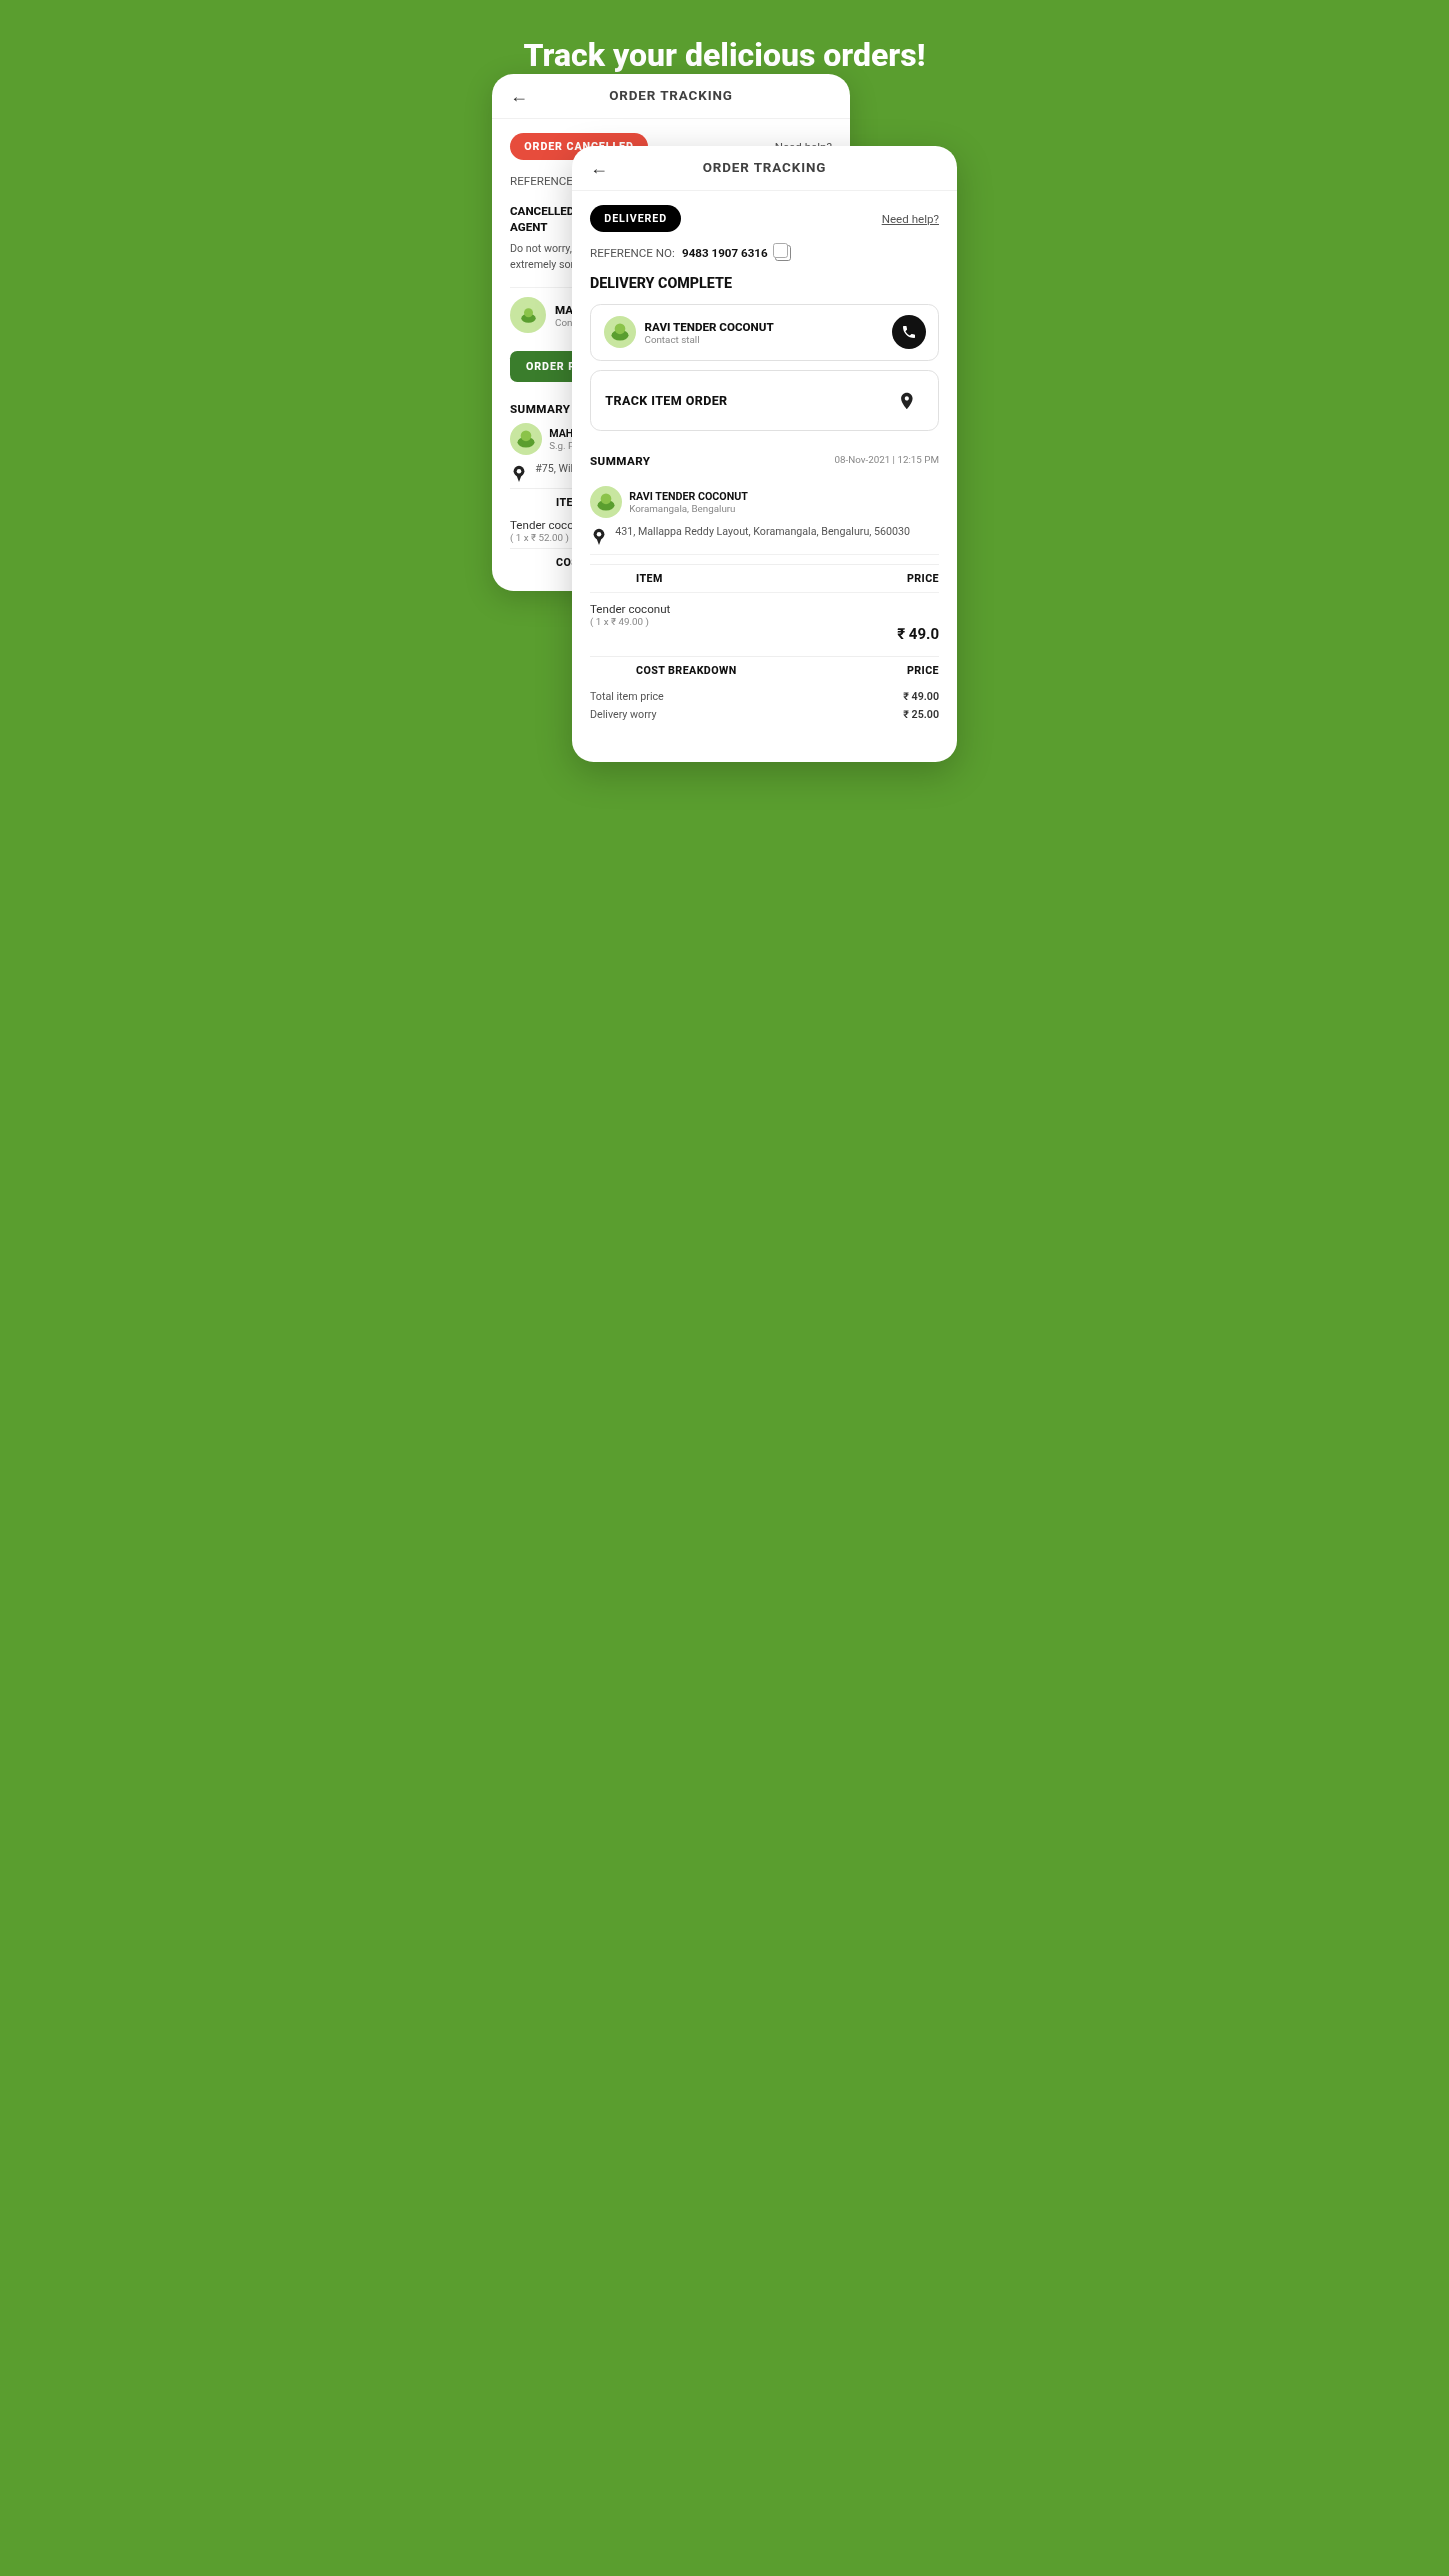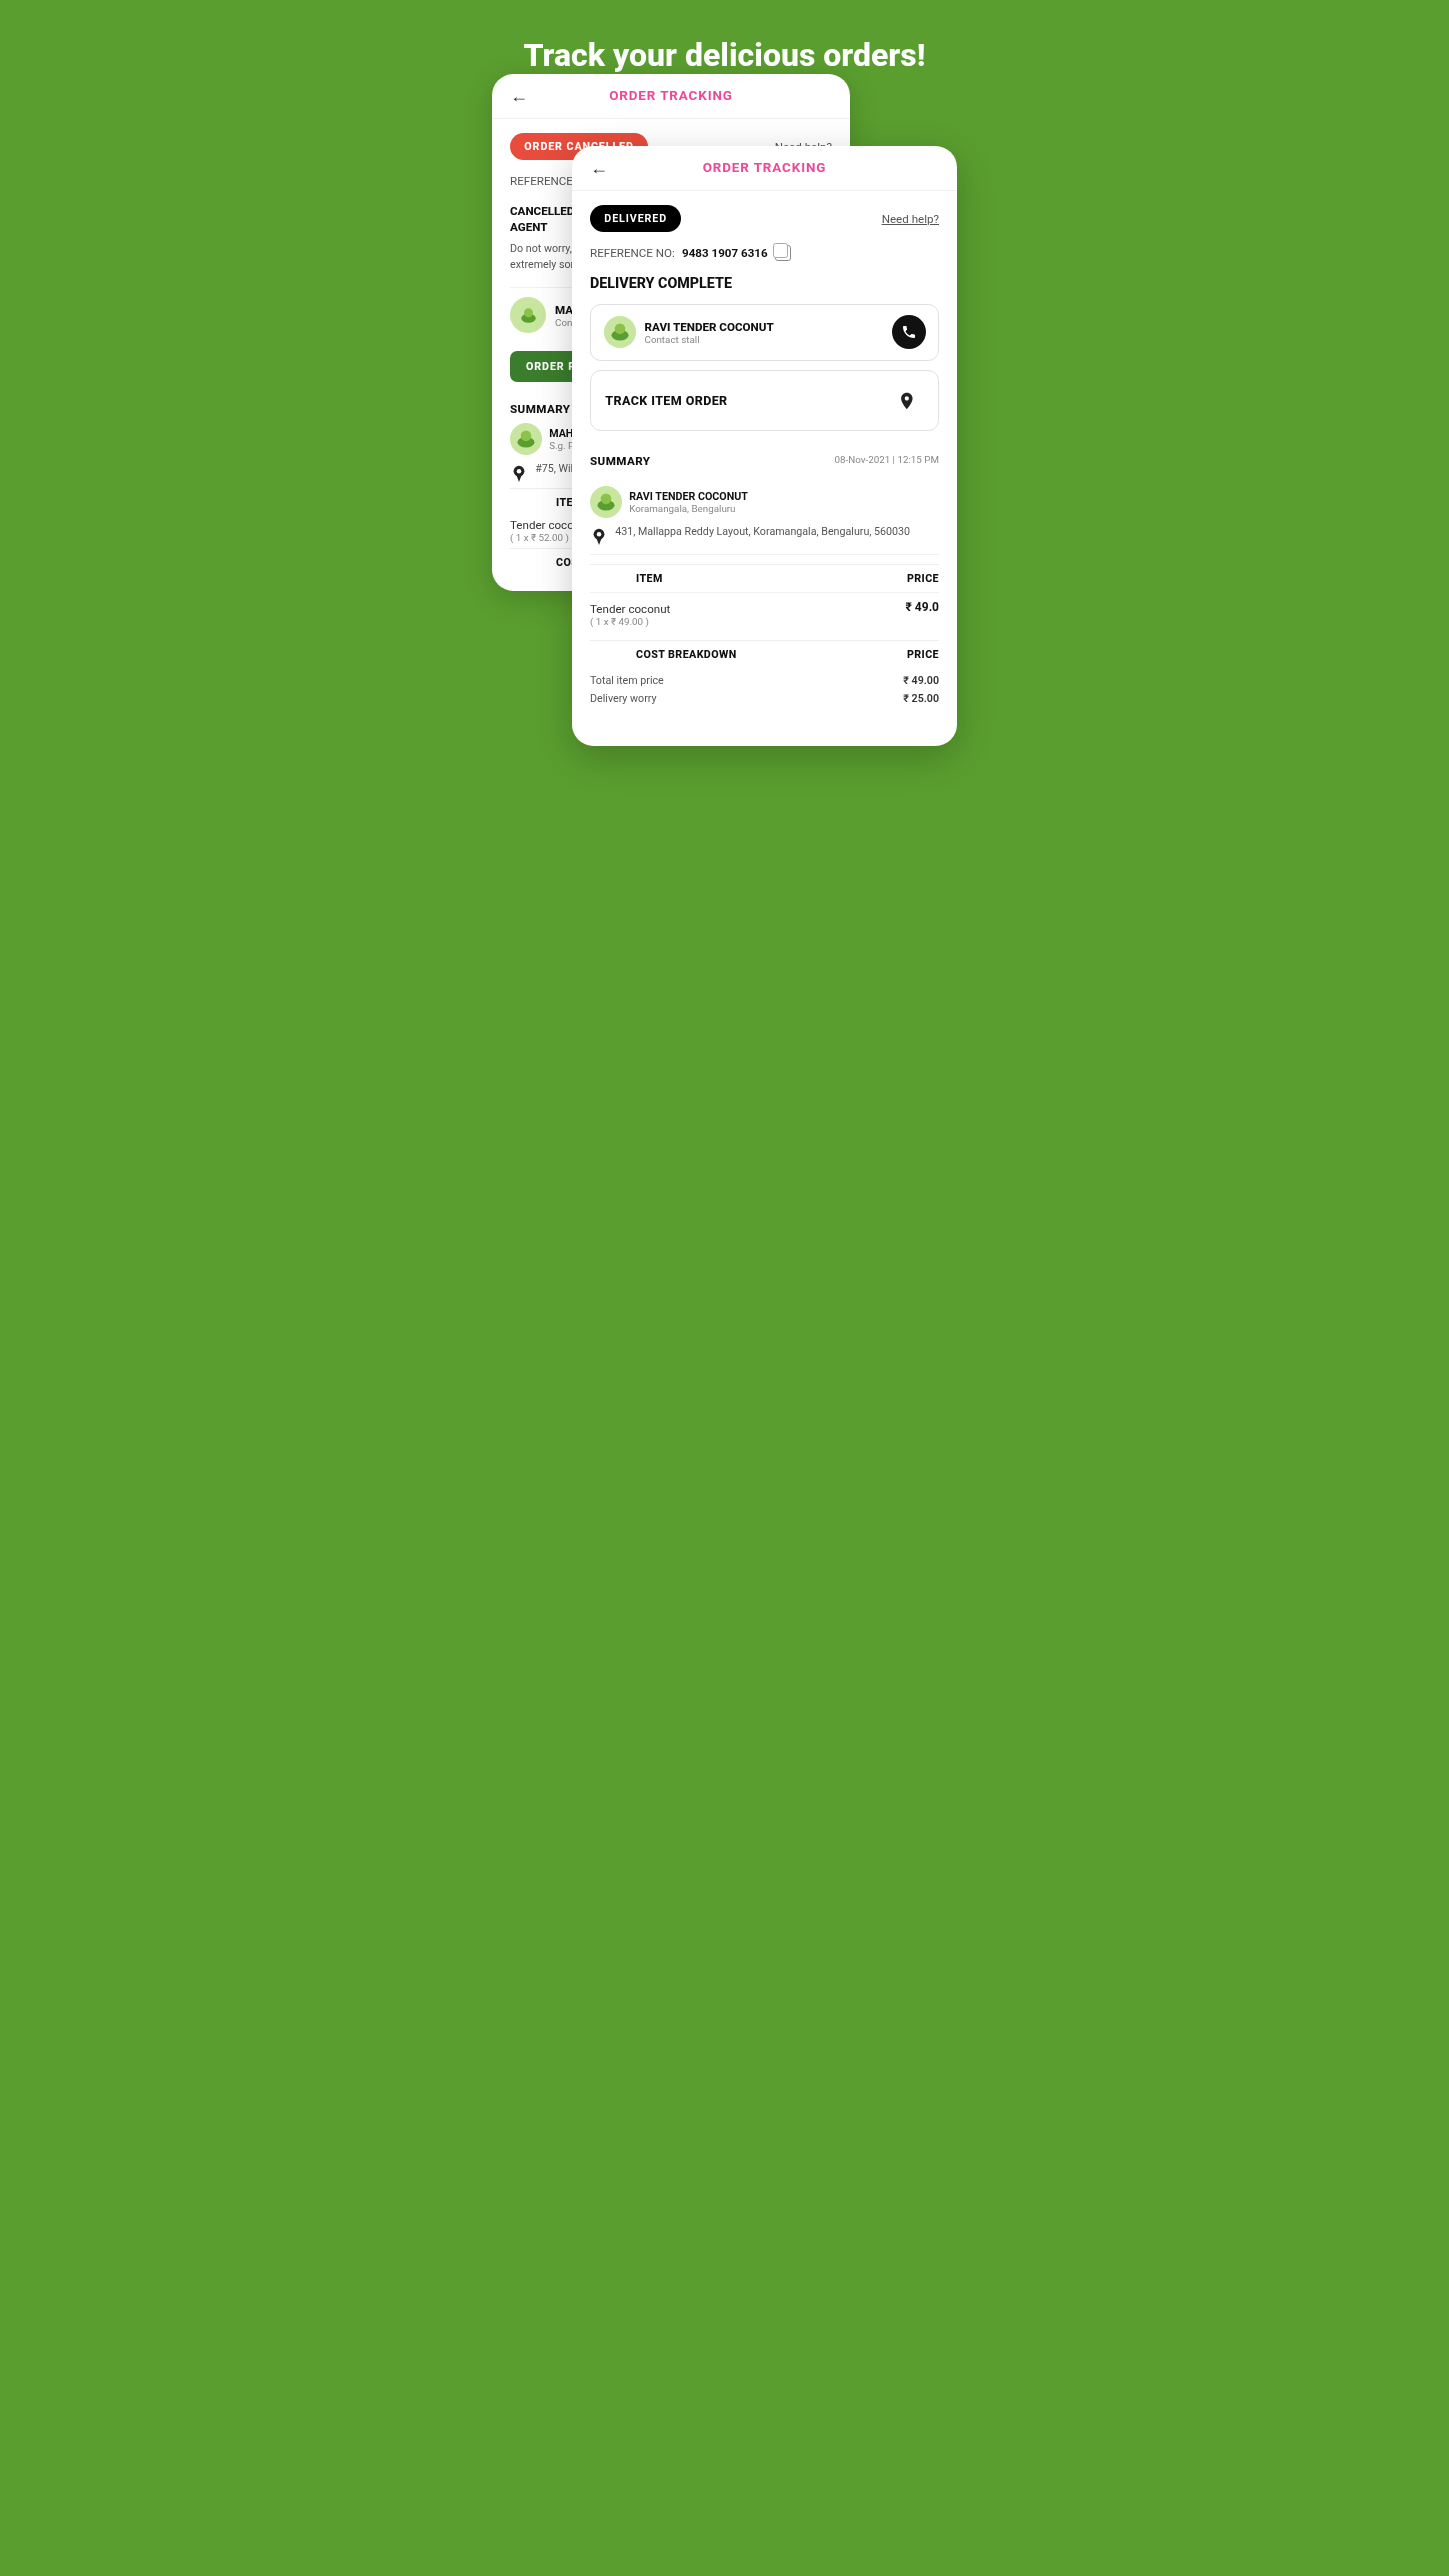--- a/index.html
+++ b/index.html
@@ -61,21 +61,21 @@
       position: absolute;
       left: 18px;
       font-size: 18px;
       color: #333;
       cursor: pointer;
     }
     .header-title {
       font-size: 13.4px;
       font-weight: 700;
       letter-spacing: 0.9px;
-      color: #ec4899;
+      color: #404040;
     }
 
     .card-body {
       padding: 14.3px 18px;
     }
 
     .status-row {
       display: flex;
       align-items: center;
       justify-content: space-between;
@@ -251,23 +251,24 @@
     .item-name {
       font-size: 11.6px;
       color: #333;
       margin-top: 1.8px;
     }
     .item-qty {
       font-size: 9.8px;
       color: #888;
     }
     .item-price {
-      font-size: 12px;
+      font-size: 15px;
       font-weight: 700;
       color: #111;
+      margin-top: 25px;
     }
     .cost-row {
       display: flex;
       justify-content: space-between;
       margin-top: 5.4px;
     }
     .cost-item-name {
       font-size: 10.7px;
       color: #555;
     }

